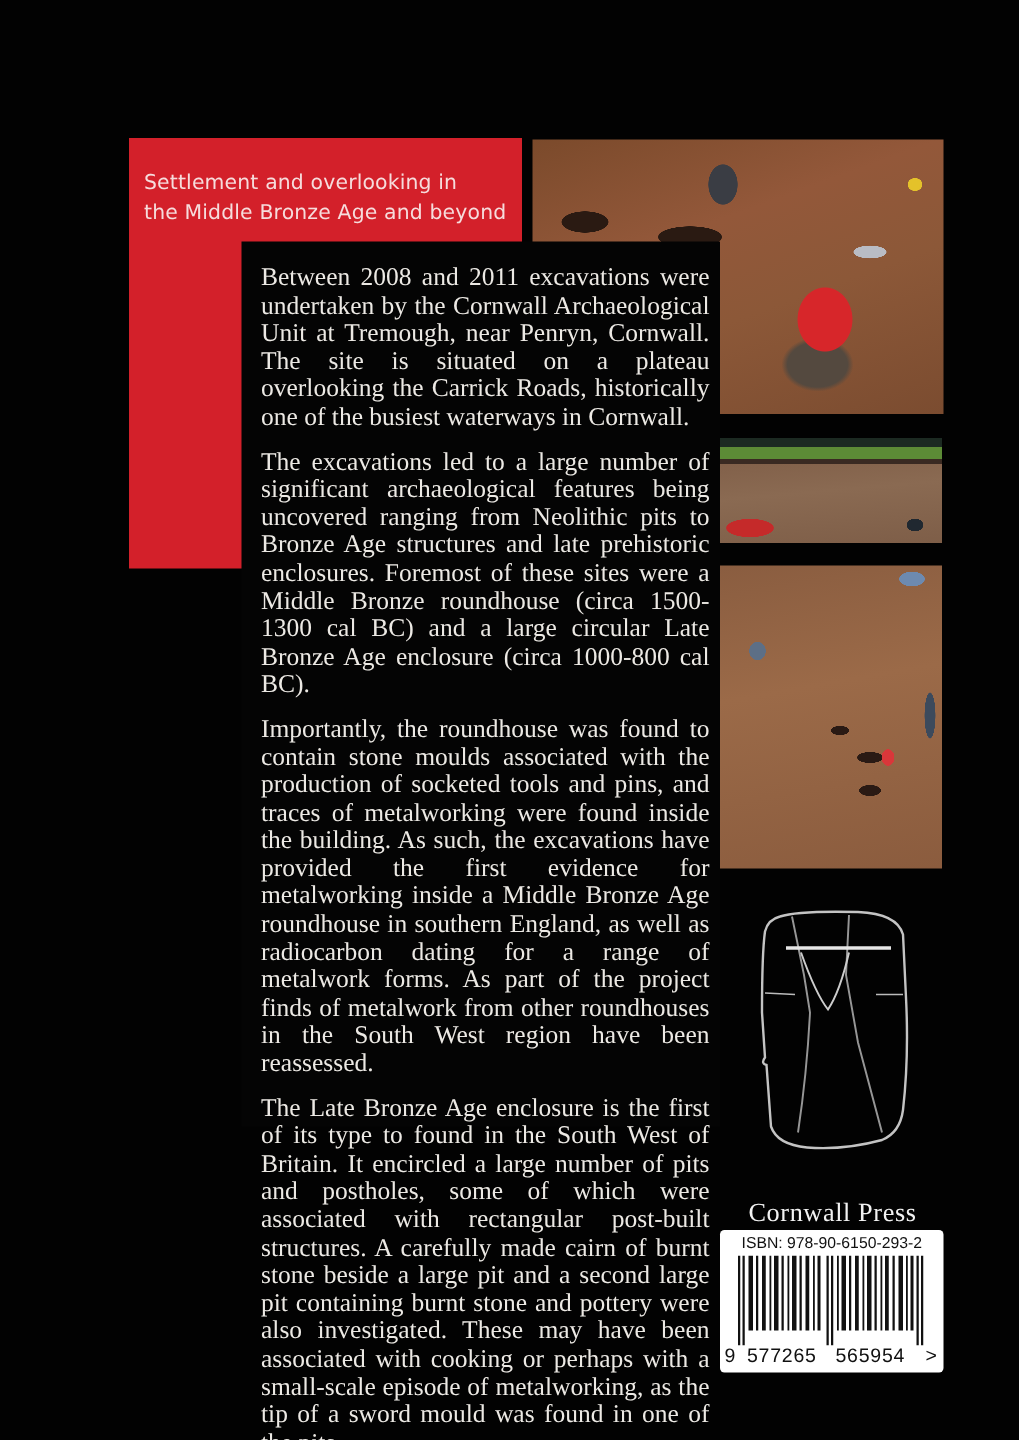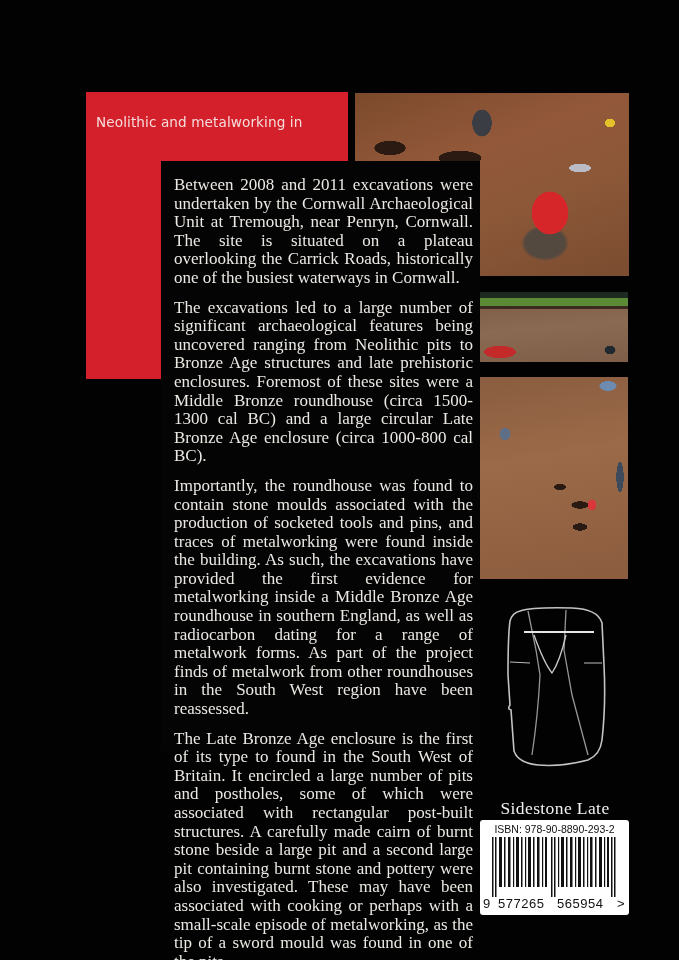--- a/index.html
+++ b/index.html
@@ -119,21 +119,22 @@
     font-size: 13px;
     color: #111;
   }
   .barcode-digits span { position: absolute; }
 </style>
 </head>
 <body>
 
 <div class="red-box"></div>
 <div class="title">
-  <div>Neolithic and metalworking in</div>
+  <div>Settlement and overlooking in</div>
+  <div>the Middle Bronze Age and beyond</div>
 </div>
 
 <div class="photo photo-1"></div>
 <div class="photo photo-2"></div>
 <div class="photo photo-3"></div>
 
 <div class="text-box"></div>
 <div class="body-text">
   <p>Between 2008 and 2011 excavations were undertaken by the Cornwall Archaeological Unit at Tremough, near Penryn, Cornwall. The site is situated on a plateau overlooking the Carrick Roads, historically one of the busiest waterways in Cornwall.</p>
   <p>The excavations led to a large number of significant archaeological features being uncovered ranging from Neolithic pits to Bronze Age structures and late prehistoric enclosures. Foremost of these sites were a Middle Bronze roundhouse (circa 1500-1300 cal BC) and a large circular Late Bronze Age enclosure (circa 1000-800 cal BC).</p>
@@ -143,24 +144,24 @@
 
 <svg class="mould" viewBox="0 0 110 167">
   <path d="M18 6 Q30 2 70 3 Q96 4 100 18 L102 60 Q104 100 100 135 Q98 150 86 155 Q60 162 36 160 Q16 158 12 146 L9 105 Q5 104 8 100 L6 70 Q6 30 8 16 Q10 8 18 6 Z" fill="none" stroke="#d8d8d8" stroke-width="1.6" opacity="0.9"></path>
   <path d="M26 6 L34 45 L38 70 Q36 110 30 150" fill="none" stroke="#bbbbbb" stroke-width="1.3" opacity="0.8"></path>
   <path d="M64 5 L62 45 L70 90 Q78 120 86 150" fill="none" stroke="#bbbbbb" stroke-width="1.3" opacity="0.8"></path>
   <path d="M22 27 L92 27" stroke="#e6e6e6" stroke-width="2.2"></path>
   <path d="M32 30 Q42 58 50 68 Q58 56 64 30" fill="none" stroke="#cccccc" stroke-width="1.3"></path>
   <path d="M8 57 L28 58 M82 58 L100 58" stroke="#bbbbbb" stroke-width="1.1"></path>
 </svg>
 
-<div class="publisher">Sidestone Late</div>
+<div class="publisher">Cornwall Press</div>
 
 <div class="barcode-box">
-  <div class="isbn">ISBN: 978-90-8890-293-2</div>
+  <div class="isbn">ISBN: 978-90-6150-293-2</div>
   <svg class="bars" viewBox="0 0 128 60" preserveAspectRatio="none">
     <g fill="#111">
       <rect x="2" y="0" width="1.5" height="60"></rect>
         <rect x="5" y="0" width="1.5" height="60"></rect>
       <rect x="9" y="0" width="3" height="50"></rect>
         <rect x="14" y="0" width="1.5" height="50"></rect>
       <rect x="18" y="0" width="2.5" height="50"></rect>
         <rect x="23" y="0" width="1.2" height="50"></rect>
       <rect x="26" y="0" width="3" height="50"></rect>
         <rect x="31" y="0" width="1.5" height="50"></rect>

